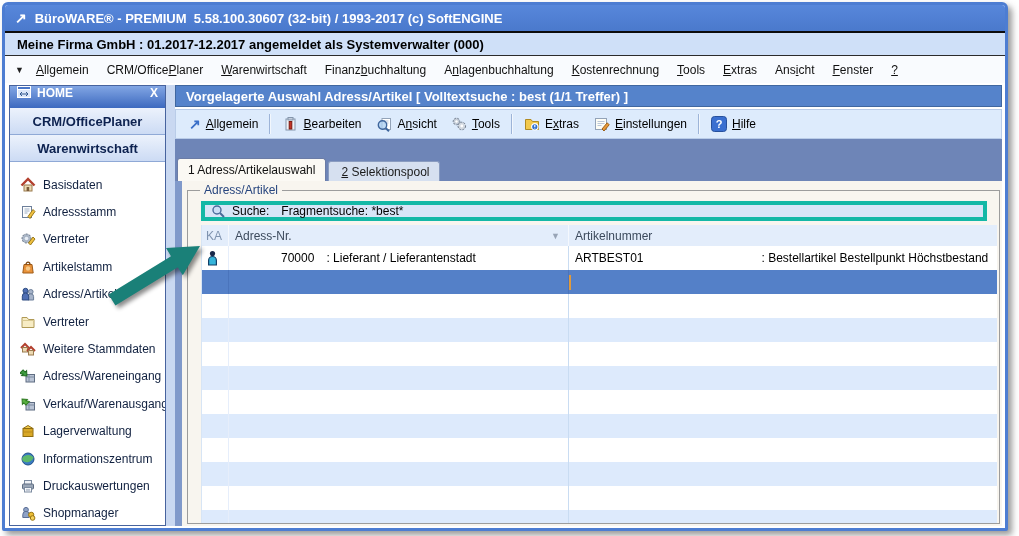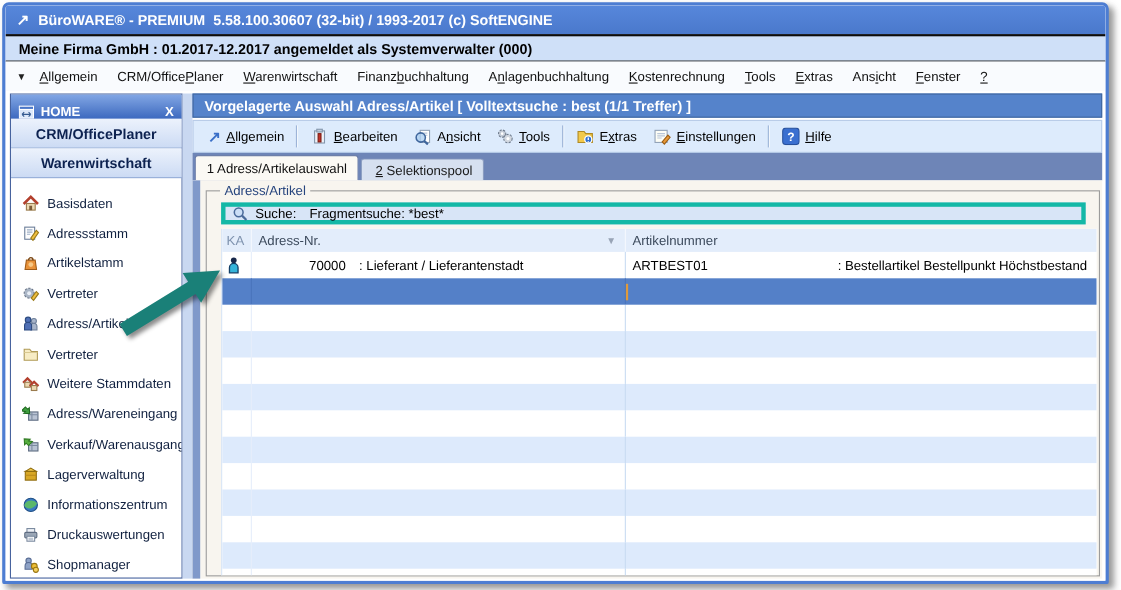--- a/index.html
+++ b/index.html
@@ -31,21 +31,21 @@
   .k { text-decoration:underline; }
 
   
   .bodyrow { flex:1; display:flex; padding:2px 3px 2px 4px; background:#fff; min-height:0; }
 
   
   .sidebar { width:157px; border:1px solid #47639e; display:flex; flex-direction:column;
              background:#fff; flex:0 0 auto; }
   .sb-header { height:22px; background:linear-gradient(180deg,#82a6e4,#3c69bf);
                color:#fff; font-weight:bold; font-size:12px; display:flex;
-               align-items:flex-end; gap:6px; padding:0 7px; flex:0 0 auto; }
+               align-items:flex-start; gap:6px; padding:0 7px; flex:0 0 auto; }
   .sb-close { margin-left:auto; font-weight:bold; font-size:12px; cursor:default; }
   .sb-btn { height:27px; background:linear-gradient(180deg,#ecf2fc,#ccdbf4);
             border-bottom:1px solid #8fa9d6; display:flex; align-items:center;
             justify-content:center; font-weight:bold; font-size:13px; color:#0d2250; flex:0 0 auto; }
   .sb-items { flex:1; padding-top:9px; display:flex; flex-direction:column; overflow:hidden; }
   .sb-item { height:27.4px; display:flex; align-items:center; gap:7px;
              padding-left:10px; font-size:12px; color:#10203f; flex:0 0 auto; }
   .sb-item svg { flex:0 0 auto; }
 
   .splitter { width:9px; background:#c9d8f1; flex:0 0 auto; }
@@ -54,21 +54,21 @@
   .main { flex:1; display:flex; flex-direction:column; min-width:0; }
   .m-header { height:22px; background:#5583cb; border:1px solid #40679f;
               color:#fff; font-weight:bold; font-size:13px; display:flex;
               align-items:center; padding-left:10px; flex:0 0 auto; }
   .toolbar { height:30px; margin-top:2px; background:#ddebfc; border:1px solid #b9cce8;
              display:flex; align-items:center; padding-left:6px; font-size:12px;
              color:#000; flex:0 0 auto; }
   .tb-btn { display:flex; align-items:center; gap:5px; padding:2px 7px; cursor:default; }
   .tb-sep { width:2px; height:20px; margin:0 4px;
             border-left:1px solid #9db4d8; border-right:1px solid #f2f7fd; }
-  .tabstrip { height:25px; background:#6e85b7; display:flex; align-items:flex-end;
+  .tabstrip { height:42px; background:#6e85b7; display:flex; align-items:flex-end;
               gap:2px; padding-left:2px; flex:0 0 auto; }
   .tab { font-size:12px; display:flex; align-items:center; padding:0 10px;
          border-radius:3px 3px 0 0; white-space:pre; }
   .tab.active { background:#fbf9f4; height:23px; border:1px solid #6b7ca6; border-bottom:none; color:#111; }
   .tab.inactive { background:#d6e0f0; height:20px; border:1px solid #8a9cc0; border-bottom:none; color:#1a1a1a;padding-left:12px; }
 
   .tabpage { flex:1; background:#f8f5ef; border-left:7px solid #8099ca;
              position:relative; min-height:0; padding:9px 2px 2px 5px; display:flex; }
   .groupbox { flex:1; border:1px solid #9c9c9c; position:relative; display:flex;
               flex-direction:column; min-height:0; }
@@ -164,33 +164,33 @@
         <div class="sb-item">
           <svg width="16" height="16" viewBox="0 0 16 16">
               <rect x="2.5" y="2.5" width="9" height="11" fill="#fdfdfd" stroke="#6d7f9a"></rect>
               <path d="M4.5 5 h5 M4.5 7 h5 M4.5 9 h3" stroke="#9fb0c6"></path>
               <polygon points="8,12.5 13,5.5 15,7.5 10,14.5" fill="#f0c040" stroke="#9a7a1a"></polygon>
             </svg>
           <span>Adressstamm</span>
         </div>
         <div class="sb-item">
           <svg width="16" height="16" viewBox="0 0 16 16">
+              <circle cx="6.5" cy="7.5" r="4.5" fill="#aab6c6" stroke="#6a7688" stroke-dasharray="2 1.3"></circle>
+              <circle cx="6.5" cy="7.5" r="1.8" fill="#e8eef6"></circle>
+              <polygon points="8.5,12 13,6 15,8 10.5,14" fill="#f0c040" stroke="#9a7a1a"></polygon>
+            </svg>
+          <span>Vertreter</span>
+        </div>
+        <div class="sb-item">
+          <svg width="16" height="16" viewBox="0 0 16 16">
               <path d="M4 5.5 h8 l1.2 8.5 h-10.4 z" fill="#e8923a" stroke="#a05c18"></path>
               <path d="M6 5.5 a2 2.3 0 0 1 4 0" fill="none" stroke="#7a4612" stroke-width="1.3"></path>
               <circle cx="8" cy="9.5" r="2.2" fill="#f7c987"></circle>
             </svg>
           <span>Artikelstamm</span>
-        </div>
-        <div class="sb-item">
-          <svg width="16" height="16" viewBox="0 0 16 16">
-              <circle cx="6.5" cy="7.5" r="4.5" fill="#aab6c6" stroke="#6a7688" stroke-dasharray="2 1.3"></circle>
-              <circle cx="6.5" cy="7.5" r="1.8" fill="#e8eef6"></circle>
-              <polygon points="8.5,12 13,6 15,8 10.5,14" fill="#f0c040" stroke="#9a7a1a"></polygon>
-            </svg>
-          <span>Vertreter</span>
         </div>
         <div class="sb-item">
           <svg width="16" height="16" viewBox="0 0 16 16">
               <circle cx="10.8" cy="5.8" r="2.3" fill="#a7b4ca" stroke="#6d7f9a"></circle>
               <path d="M8 14 v-3.4 a2.8 2.8 0 0 1 5.6 0 V14 z" fill="#a7b4ca" stroke="#6d7f9a"></path>
               <circle cx="5.5" cy="4.8" r="2.5" fill="#4f6fb4" stroke="#2c4a80"></circle>
               <path d="M2.3 14 v-3.8 a3.2 3.2 0 0 1 6.4 0 V14 z" fill="#4f6fb4" stroke="#2c4a80"></path>
             </svg>
           <span>Adress/Artikel</span>
         </div>

